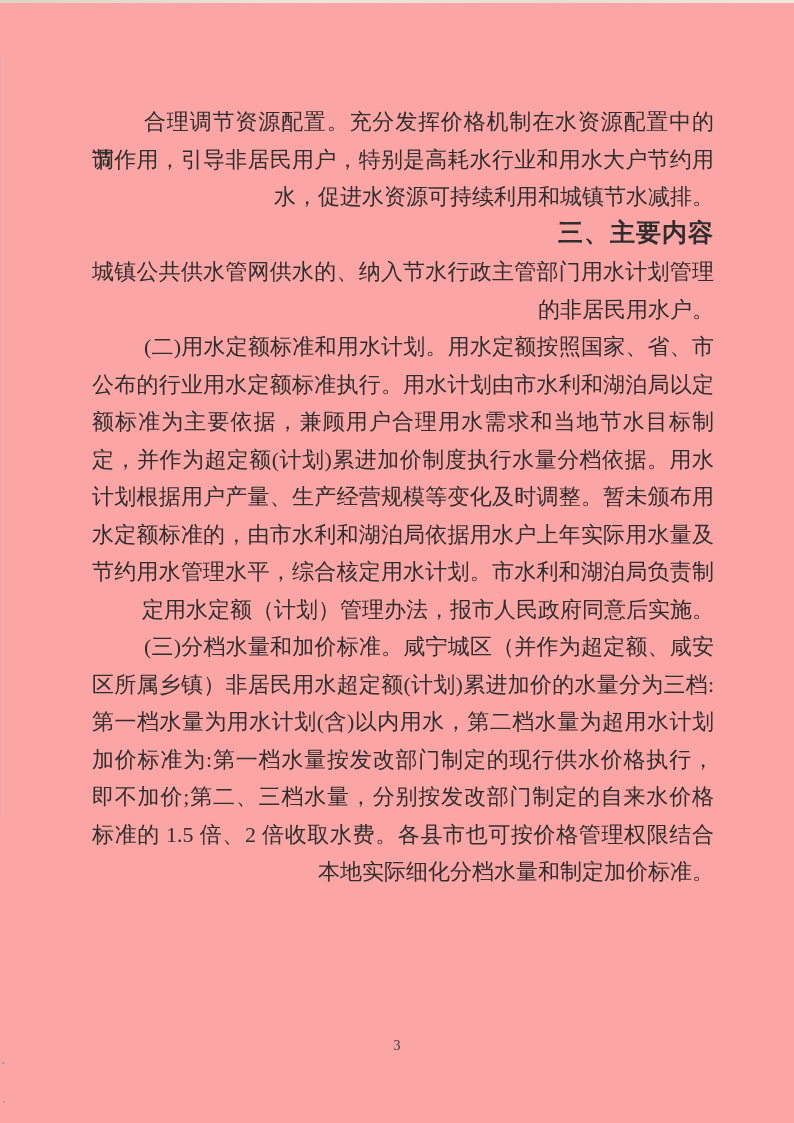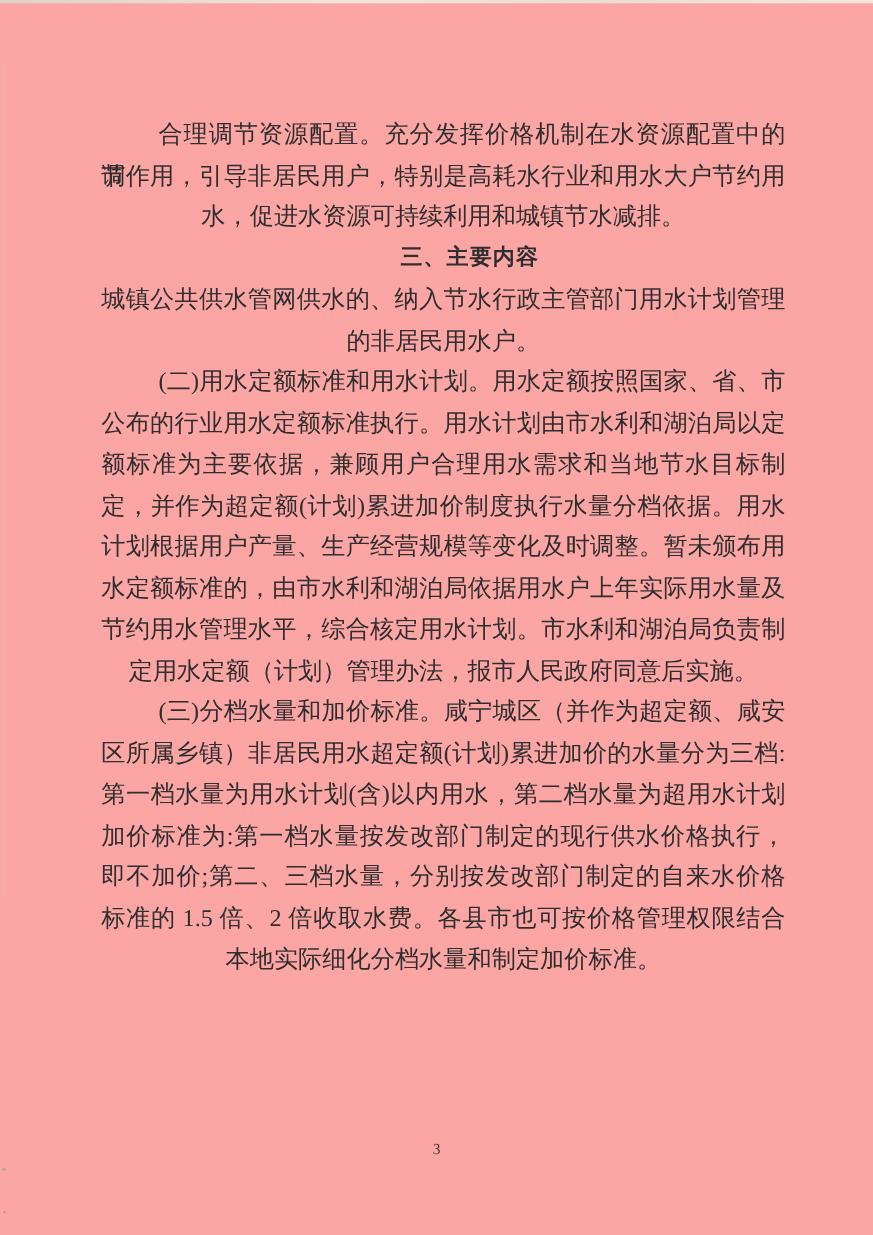--- a/index.html
+++ b/index.html
@@ -54,30 +54,30 @@
     font-size: 22px;
     white-space: normal;
     overflow: visible;
   }
   .fill {
     text-align: justify;
     text-align-last: justify;
     text-justify: inter-character;
   }
   .para-end {
-    text-align: center;
+    text-align: right;
   }
   .indent {
     text-indent: 52px;
   }
   .heading {
-    font-family: Liberation Serif, serif;
+    font-family: Liberation Mono, monospace;
     font-weight: 700;
     padding-left: 48px;
-    font-size: 20px;
+    font-size: 25px;
     letter-spacing: 1px;
   }
   .page-number {
     position: absolute;
     top: 1038px;
     left: 0;
     width: 100%;
     text-align: center;
     font-size: 14px;
     font-family: "Liberation Serif", serif;

